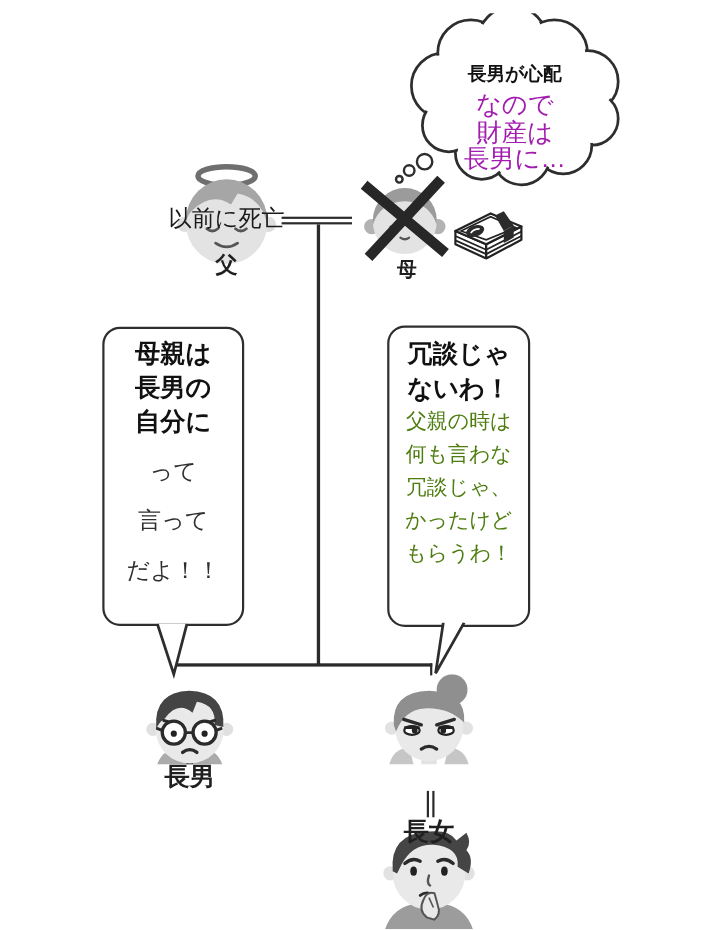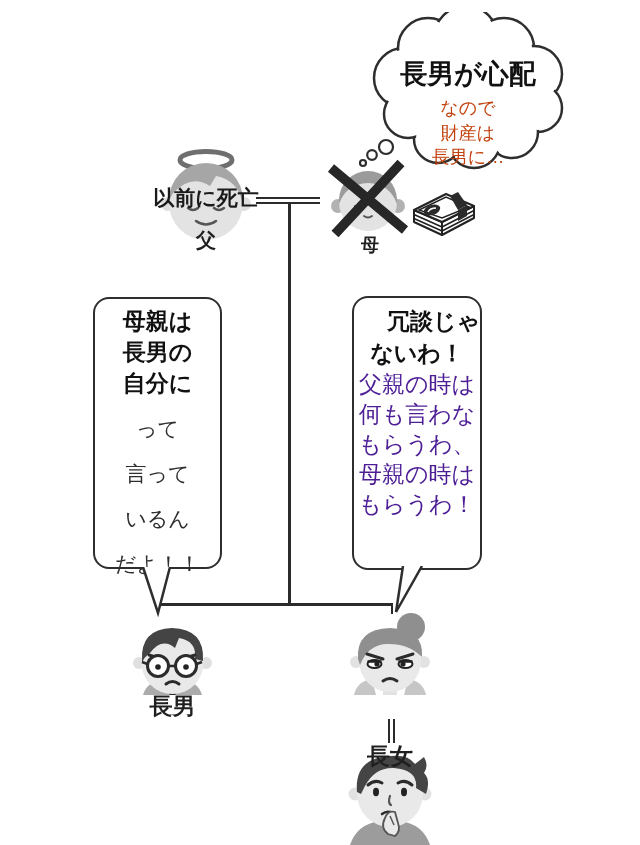--- a/index.html
+++ b/index.html
@@ -14,29 +14,29 @@
   .dbl-h{position:absolute;border-top:2.5px solid #2b2b2b;border-bottom:2.5px solid #2b2b2b;}
   .dbl-v{position:absolute;border-left:2.5px solid #2b2b2b;border-right:2.5px solid #2b2b2b;}
   
   .bubble{
     position:absolute;background:#fff;border:2.5px solid #2e2e2e;border-radius:16px;
     box-sizing:border-box;text-align:center;z-index:5;
   }
   .bubble .pad{padding-top:7px;}
   .b-bold{font-size:23px;line-height:31px;font-weight:bold;color:#111;}
   .b-reg{font-size:21px;line-height:30px;color:#2e2e2e;margin-top:15px;}
-  .b-reg2{font-size:23px;line-height:30px;color:#4c1d95;}
+  .b-reg2{font-size:19px;line-height:30px;color:#4d7c0f;}
   .tail{position:absolute;z-index:6;}
   
   .cloud-text{position:absolute;text-align:center;z-index:4;}
-  .cloud-title{font-size:27px;font-weight:bold;color:#111;margin-bottom:4px;}
-  .cloud-line{font-size:18px;line-height:24.5px;color:#c2410c;text-align:center;}
+  .cloud-title{font-size:17px;font-weight:bold;color:#111;margin-bottom:4px;}
+  .cloud-line{font-size:23px;line-height:24.5px;color:#a21caf;text-align:center;}
   
   .name-label{position:absolute;font-weight:bold;font-size:23px;text-align:center;z-index:7;}
-  .status-label{position:absolute;font-weight:bold;font-size:21px;text-align:center;color:#1a1a1a;z-index:7;letter-spacing:0px;}
+  .status-label{position:absolute;font-weight:normal;font-size:21px;text-align:center;color:#1a1a1a;z-index:7;letter-spacing:0px;}
   svg{display:block;}
 </style>
 </head>
 <body>
 
 <div id="stage">
 
   <svg class="abs" style="left:366px;top:12px;z-index:3;" width="200" height="158" viewBox="0 0 200 158">
     <g stroke="#2e2e2e" stroke-width="2.5" fill="#ffffff">
       <circle cx="38" cy="66" r="30"></circle>
@@ -121,36 +121,35 @@
     <polygon points="50,24 59,19 59,30 50,35" fill="#2b2b2b"></polygon>
   </svg>
 
   <div class="bubble" style="left:93px;top:297px;width:129px;height:272px;">
     <div class="pad">
       <div class="b-bold">母親は</div>
       <div class="b-bold">長男の</div>
       <div class="b-bold">自分に</div>
       <div class="b-reg">って</div>
       <div class="b-reg">言って</div>
-      <div class="b-reg">いるん</div>
       <div class="b-reg">だよ！！</div>
     </div>
   </div>
   <svg class="tail" style="left:136px;top:567px;" width="40" height="50" viewBox="0 0 40 50">
     <path d="M7,0 L22,46 L34,0" fill="#ffffff" stroke="#2e2e2e" stroke-width="2.5"></path>
   </svg>
 
   <div class="bubble" style="left:352px;top:296px;width:130px;height:274px;">
     <div class="pad">
-      <div class="b-bold" style="line-height:32px;text-align:right;">冗談じゃ</div>
+      <div class="b-bold" style="line-height:32px;">冗談じゃ</div>
       <div class="b-bold" style="line-height:32px;">ないわ！</div>
       <div class="b-reg2">父親の時は</div>
       <div class="b-reg2">何も言わな</div>
-      <div class="b-reg2">もらうわ、</div>
-      <div class="b-reg2">母親の時は</div>
+      <div class="b-reg2">冗談じゃ、</div>
+      <div class="b-reg2">かったけど</div>
       <div class="b-reg2">もらうわ！</div>
     </div>
   </div>
   <svg class="tail" style="left:388px;top:566px;" width="44" height="50" viewBox="0 0 44 50">
     <path d="M15,0 L8,46 L34,0" fill="#ffffff" stroke="#2e2e2e" stroke-width="2.5"></path>
   </svg>
 
   <svg class="abs" style="left:125px;top:617px;z-index:2;" width="95" height="78" viewBox="0 0 95 78">
     <path d="M18,78 Q22,64 40,62 L47.5,67 L55,62 Q73,64 77,78 Z" fill="#ababab"></path>
     <polygon points="40,63 47.5,67 40,71" fill="#2b2b2b"></polygon>

